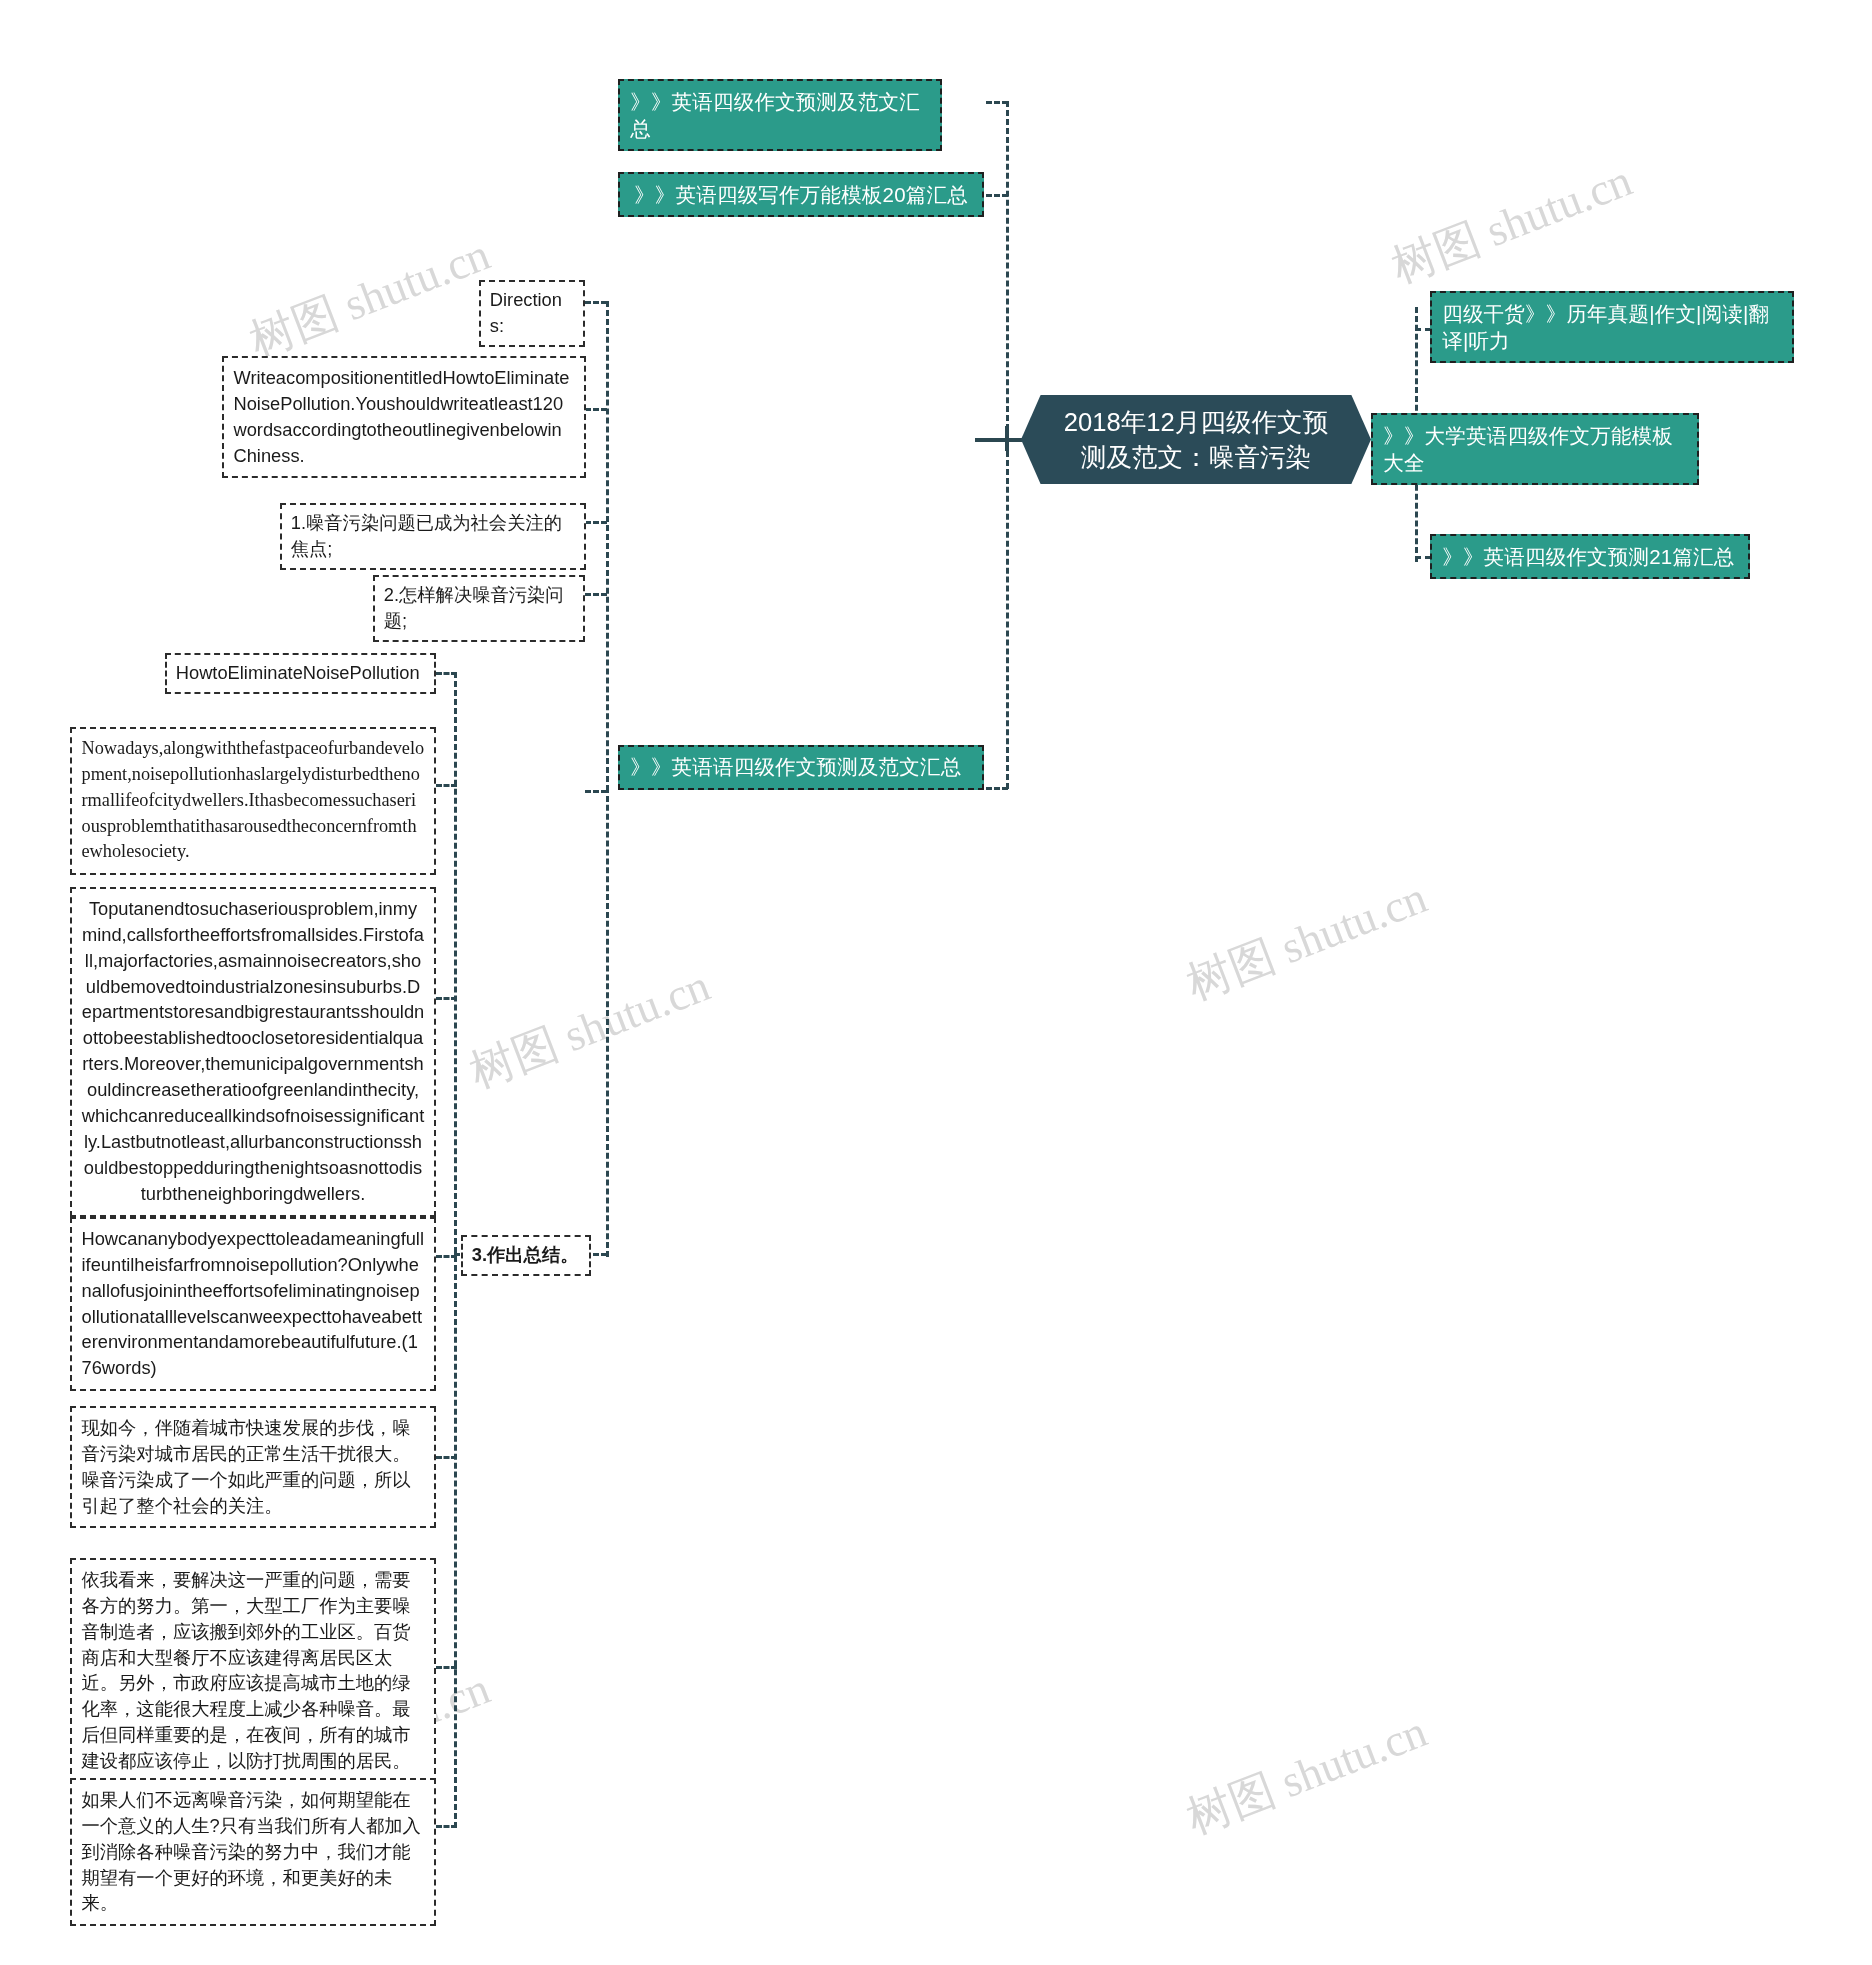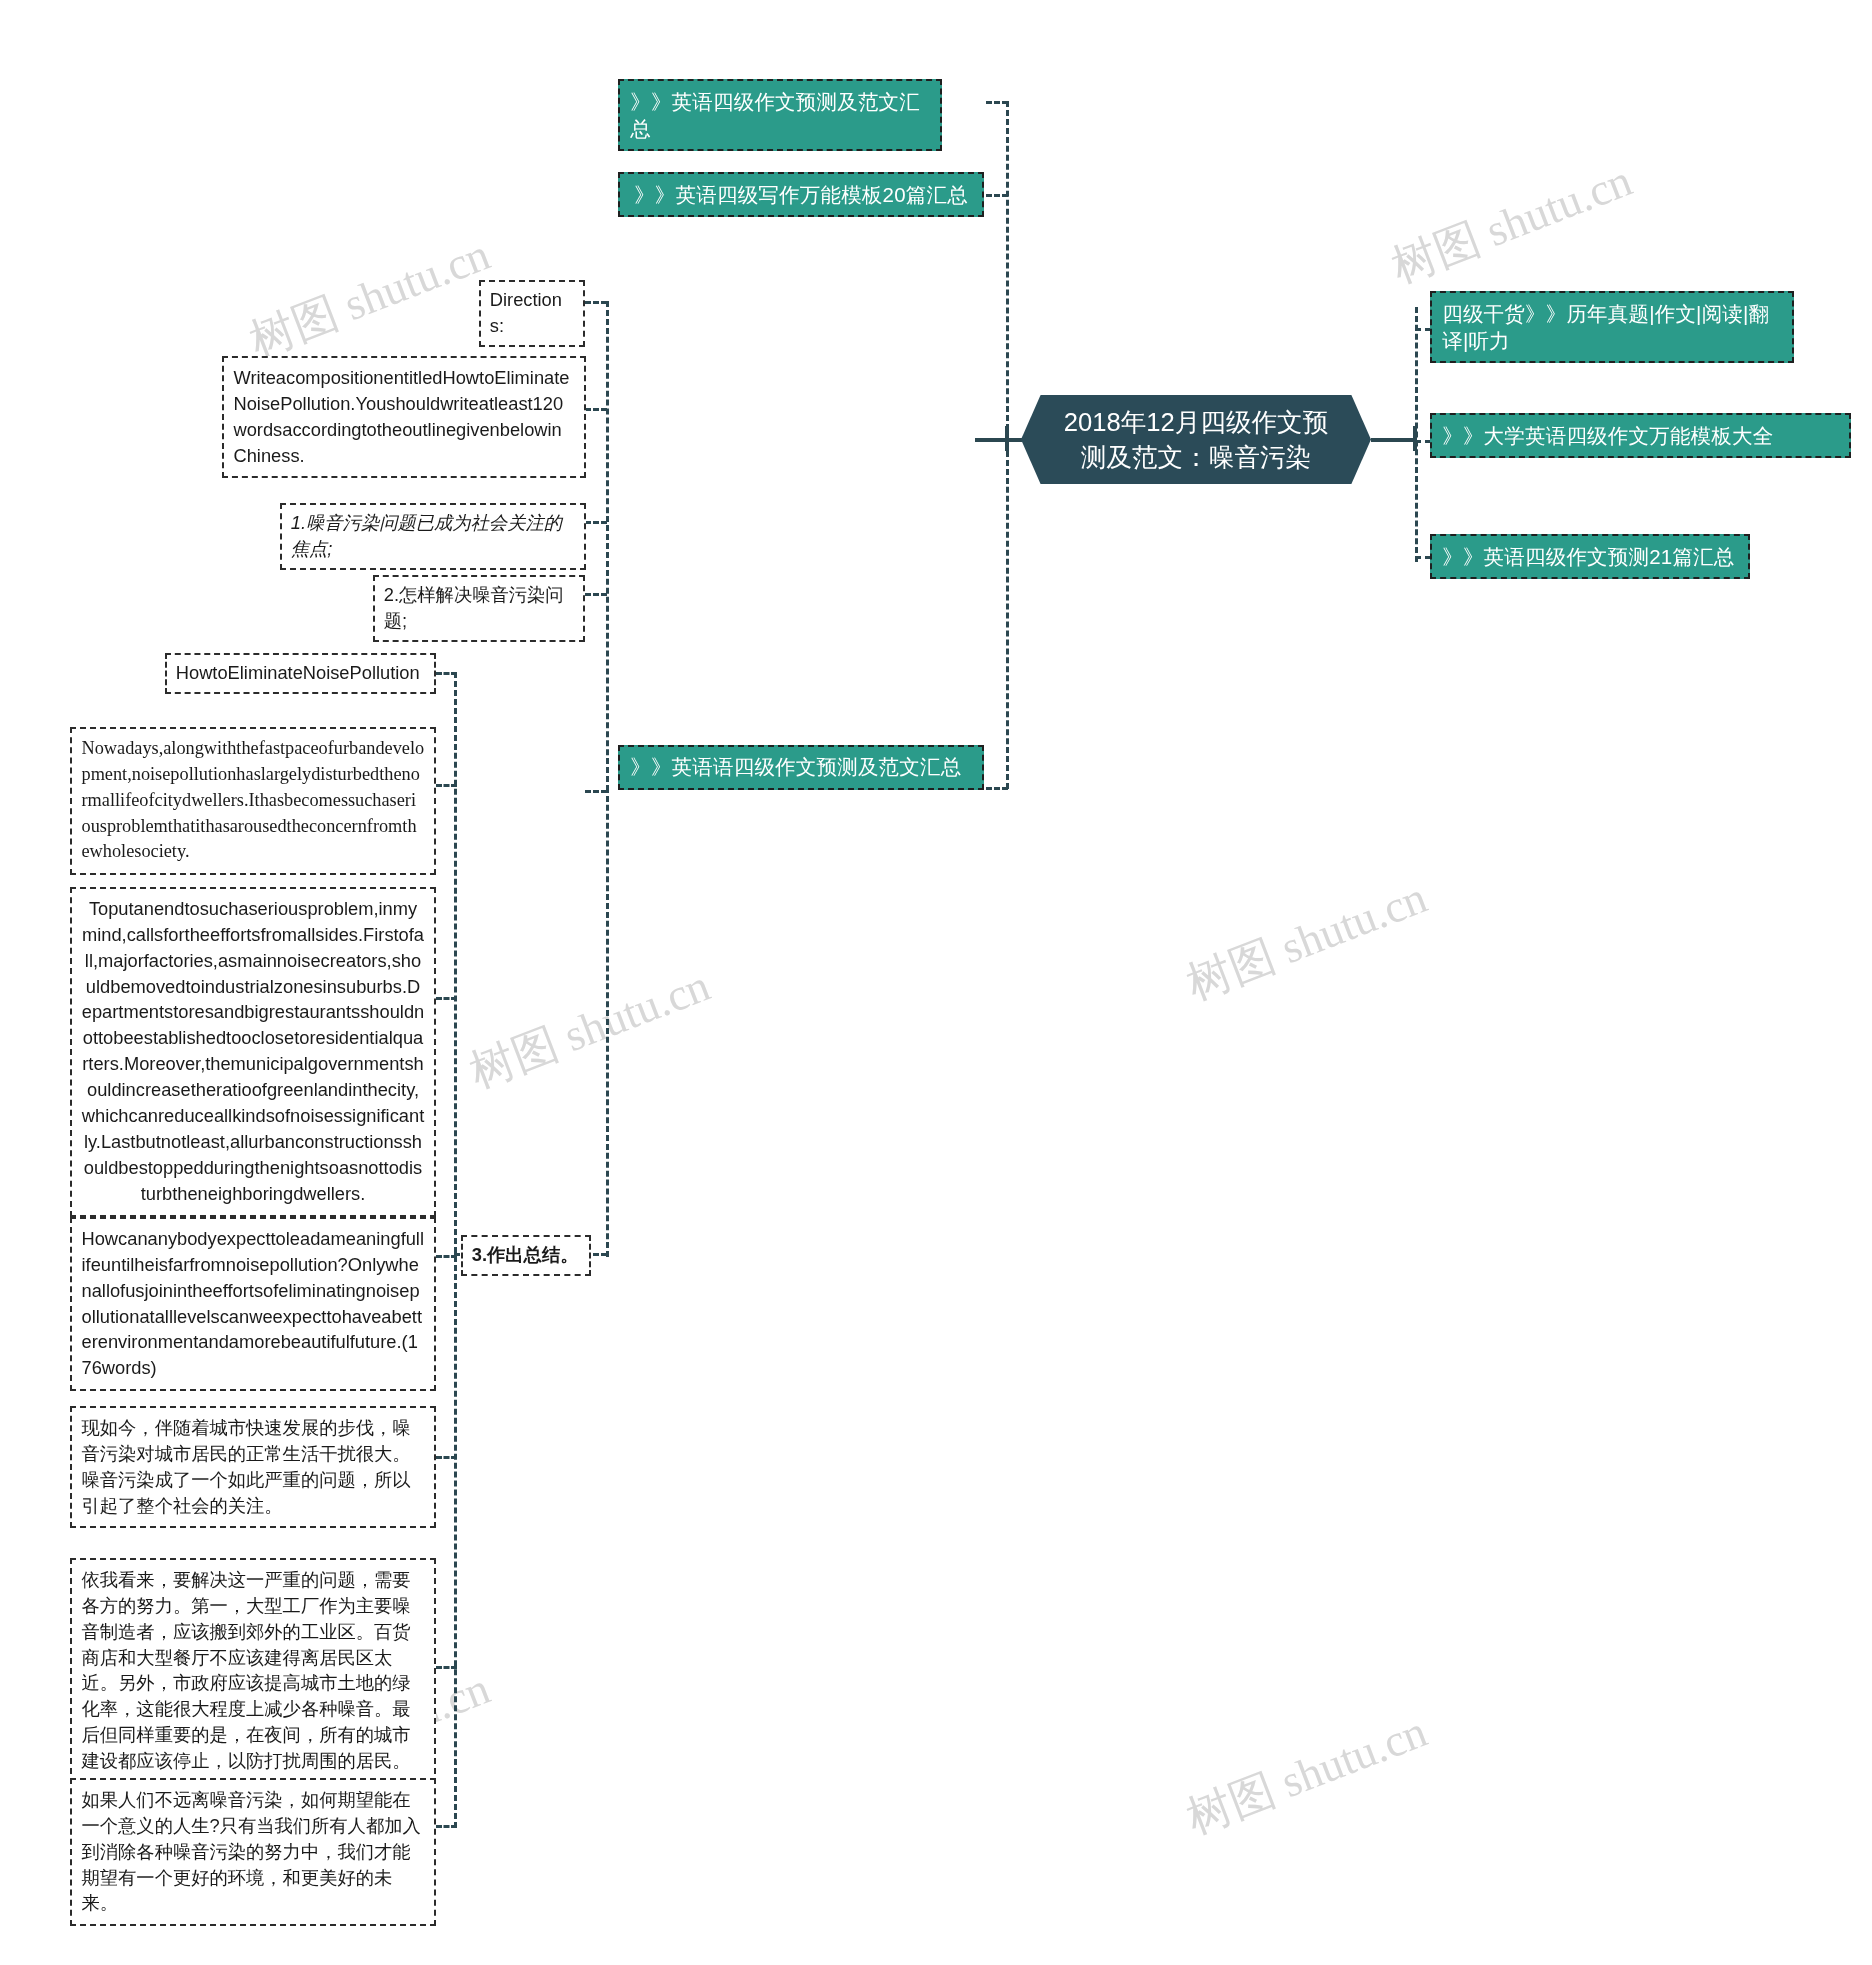--- a/index.html
+++ b/index.html
@@ -177,37 +177,37 @@
   </div>
 
   <div class="teal" style="left:618px; top:745px; width:366px;font-family:Liberation Serif, serif;">
     <span>》》英语语四级作文预测及范文汇总</span>
   </div>
 
   <div class="teal" style="left:1430px; top:291px; width:364px;">
     <span>四级干货》》历年真题|作文|阅读|翻译|听力</span>
   </div>
 
-  <div class="teal" style="left:1430px; top:413px; width:421px;">
+  <div class="teal" style="left:1371px; top:413px; width:328px;">
     <span>》》大学英语四级作文万能模板大全</span>
   </div>
 
   <div class="teal" style="left:1430px; top:534px; width:320px;">
     <span>》》英语四级作文预测21篇汇总</span>
   </div>
 
   <div class="dbox tight" style="left:479px; top:280px; width:106px;">
     <span>Directions:</span>
   </div>
 
   <div class="dbox" style="left:222px; top:356px; width:364px;">
     <span>WriteacompositionentitledHowtoEliminateNoisePollution.Youshouldwriteatleast120wordsaccordingtotheoutlinegivenbelowinChiness.</span>
   </div>
 
-  <div class="dbox cn tight" style="left:280px; top:503px; width:306px;font-style:italic;">
+  <div class="dbox cn tight" style="left:280px; top:503px; width:306px;">
     <span>1.噪音污染问题已成为社会关注的焦点;</span>
   </div>
 
   <div class="dbox cn tight" style="left:373px; top:575px; width:212px;">
     <span>2.怎样解决噪音污染问题;</span>
   </div>
 
   <div class="dbox cn tight" style="left:461px; top:1235px; width:130px;font-weight:bold;">
     <span>3.作出总结。</span>
   </div>

